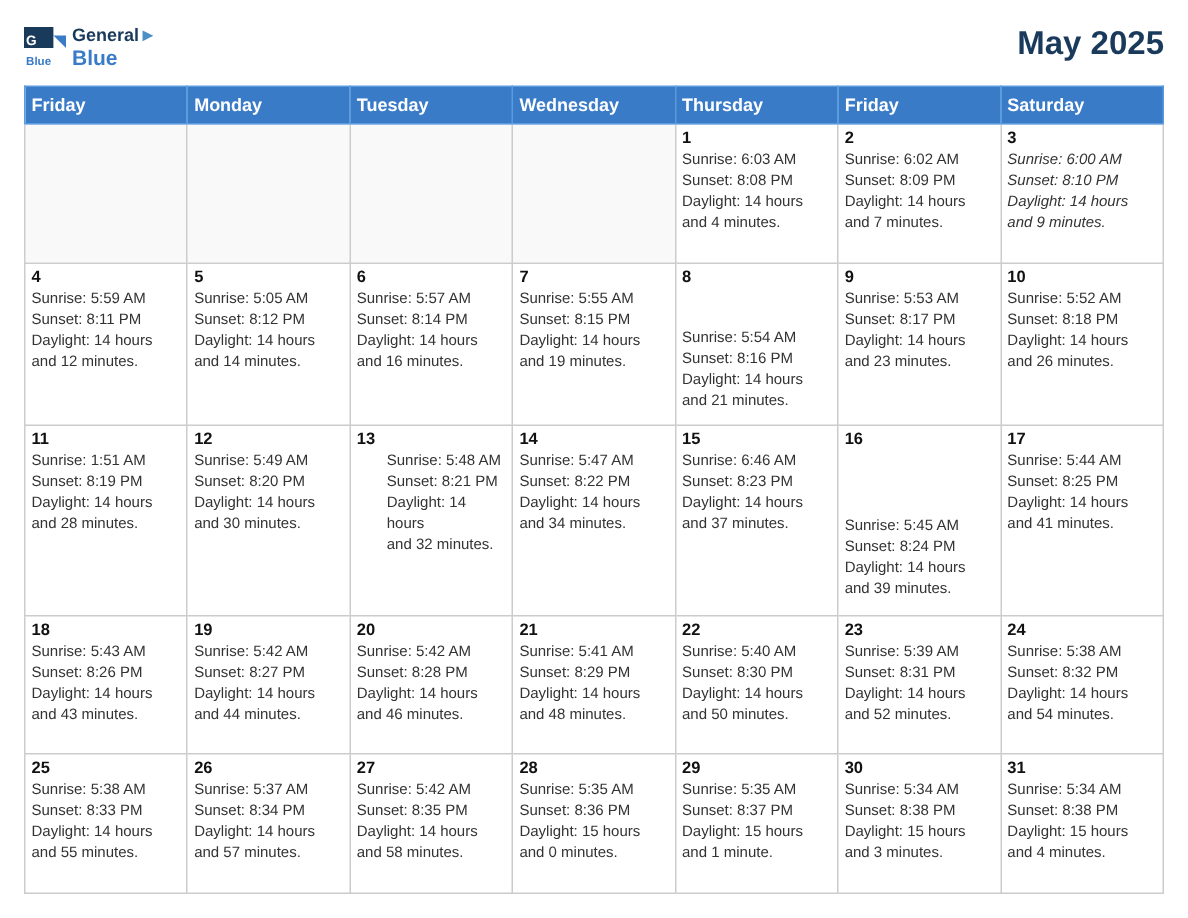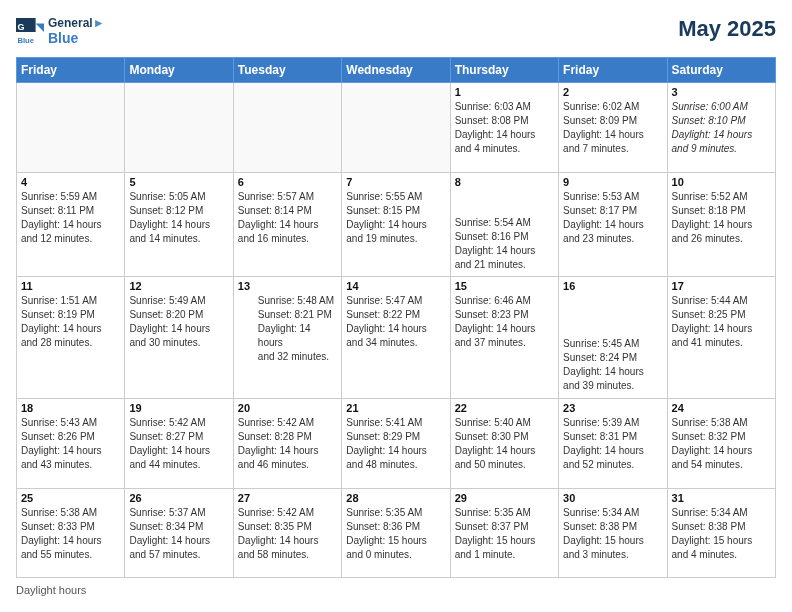--- a/index.html
+++ b/index.html
@@ -355,16 +355,13 @@
             <div class="day-num">31</div>
             <div class="day-info" style="white-space: pre-line;">Sunrise: 5:34 AM
 Sunset: 8:38 PM
 Daylight: 15 hours
 and 4 minutes.</div>
           </td>
         </tr>
       </tbody>
   </table>
 
-  <div class="footer">
-    <span>Daylight hours</span>
-  </div>
 </div>
 
 </body></html>

